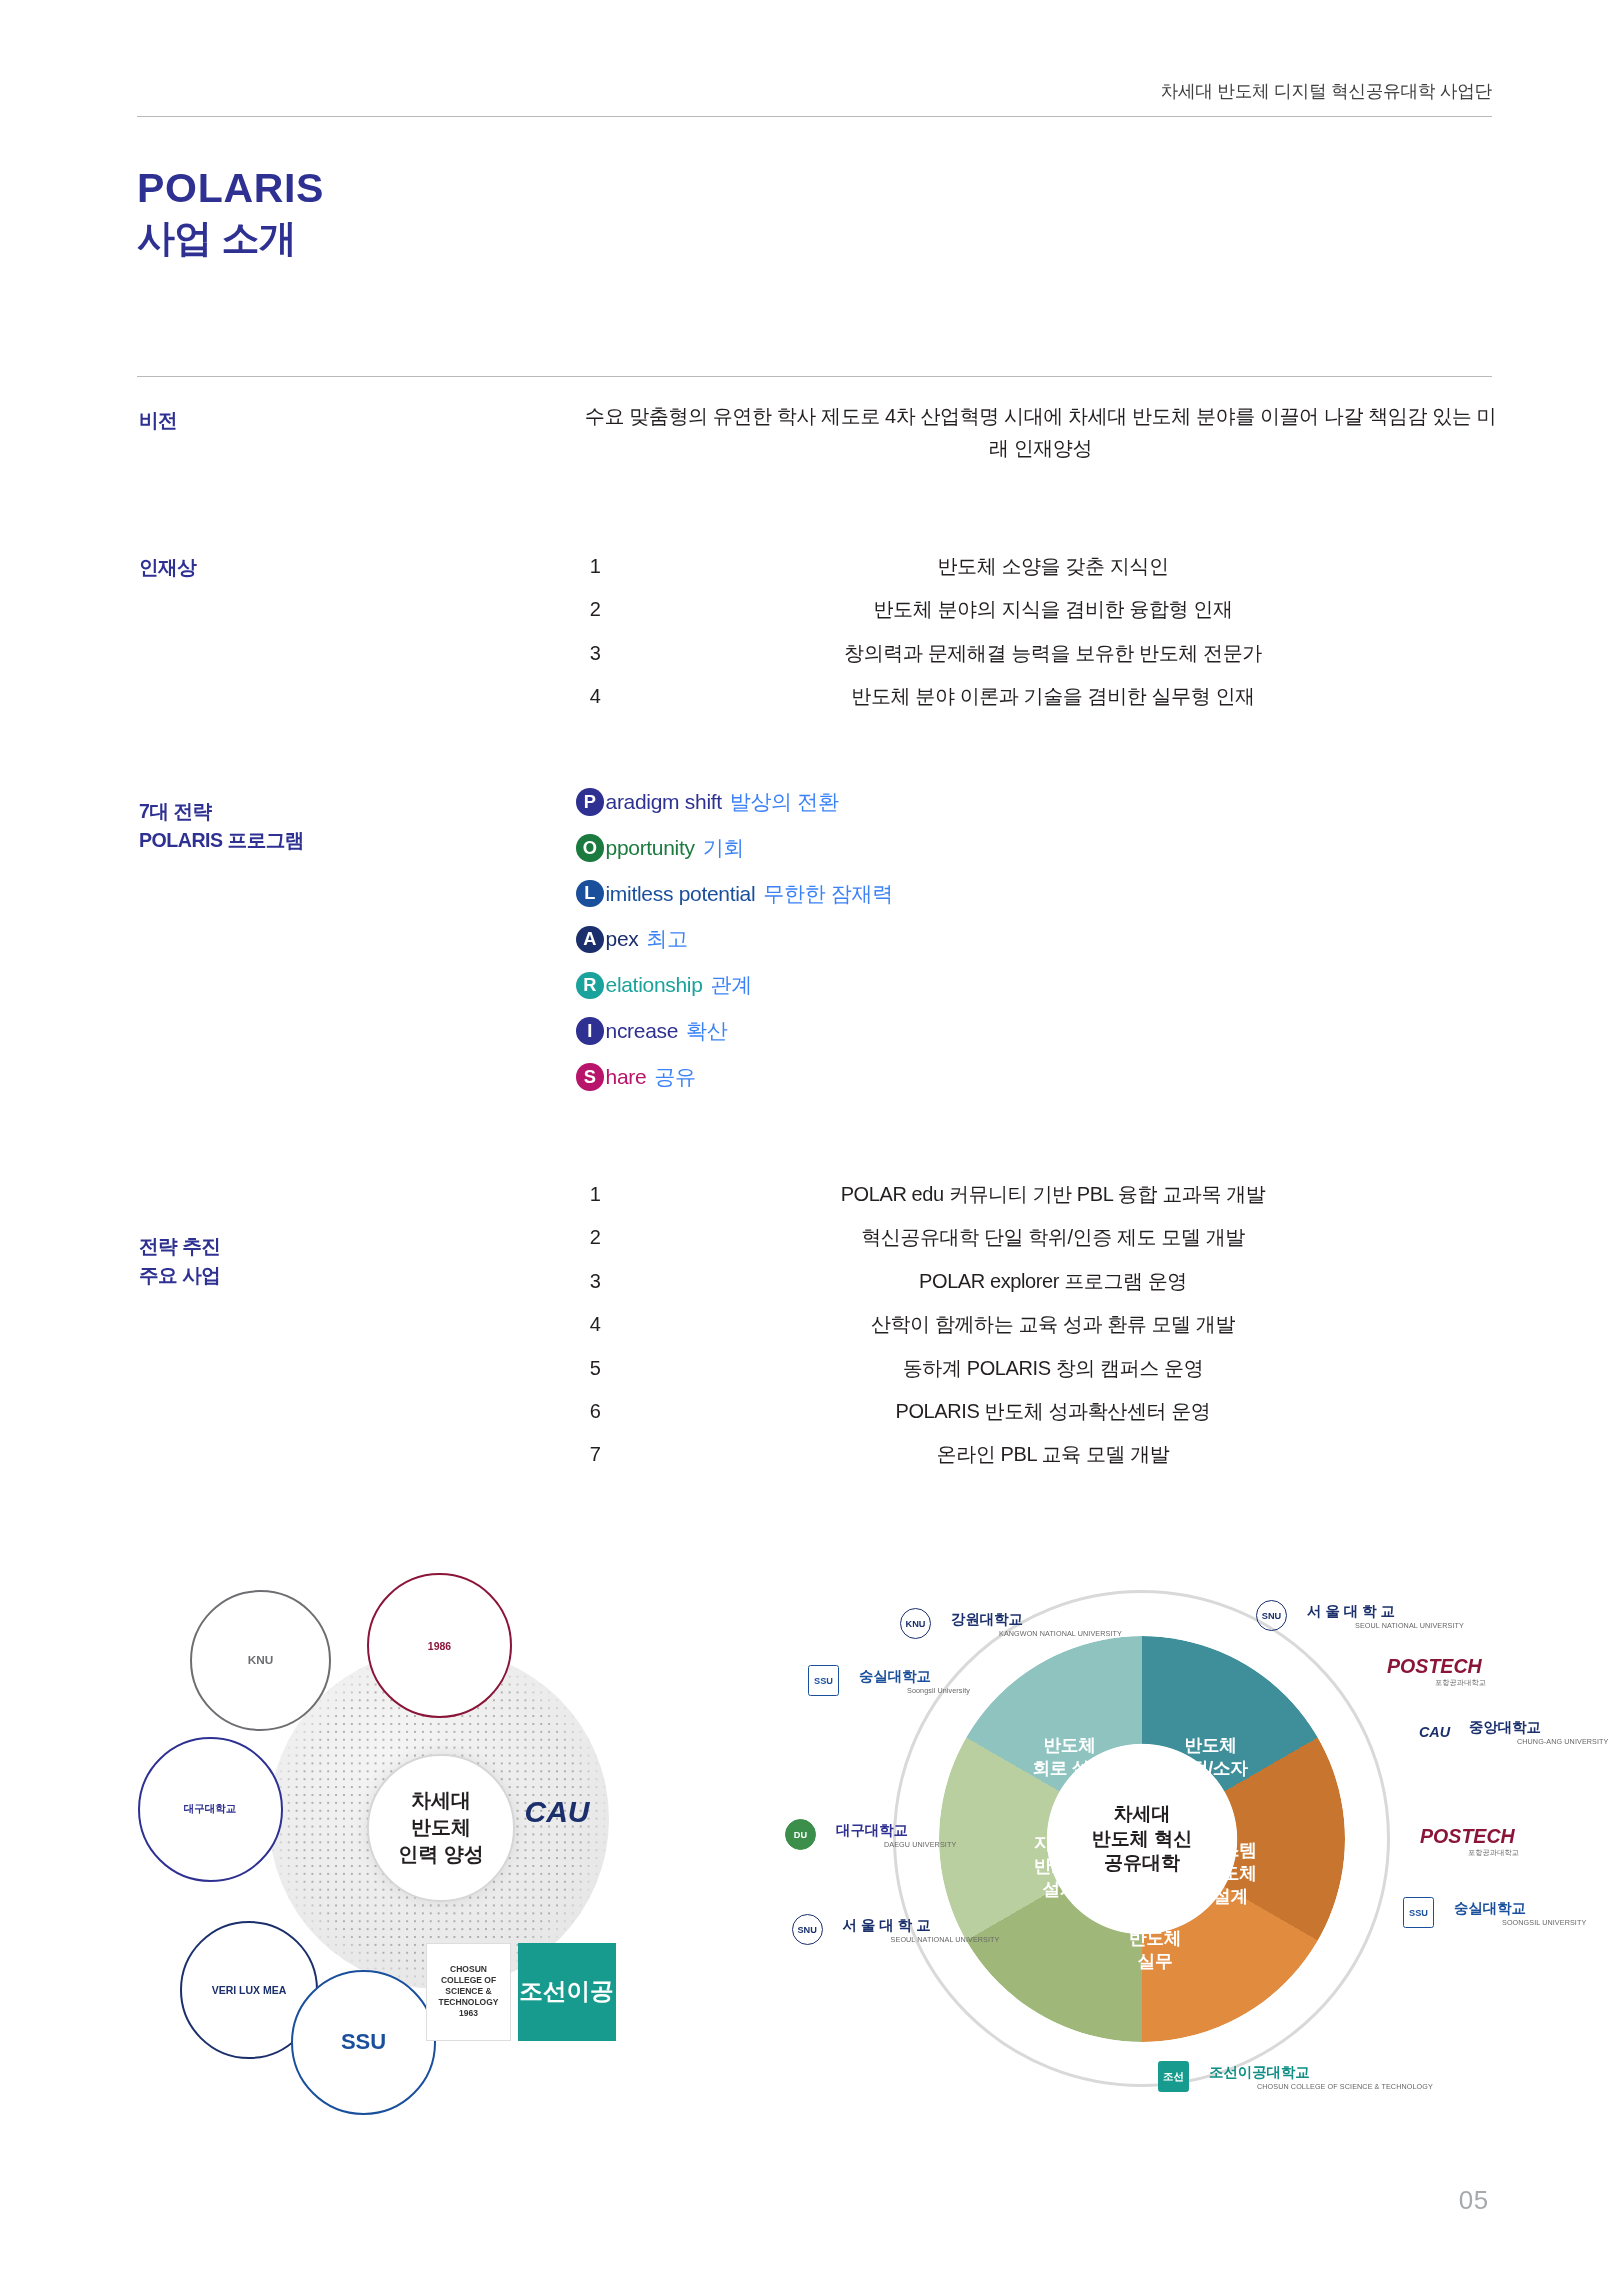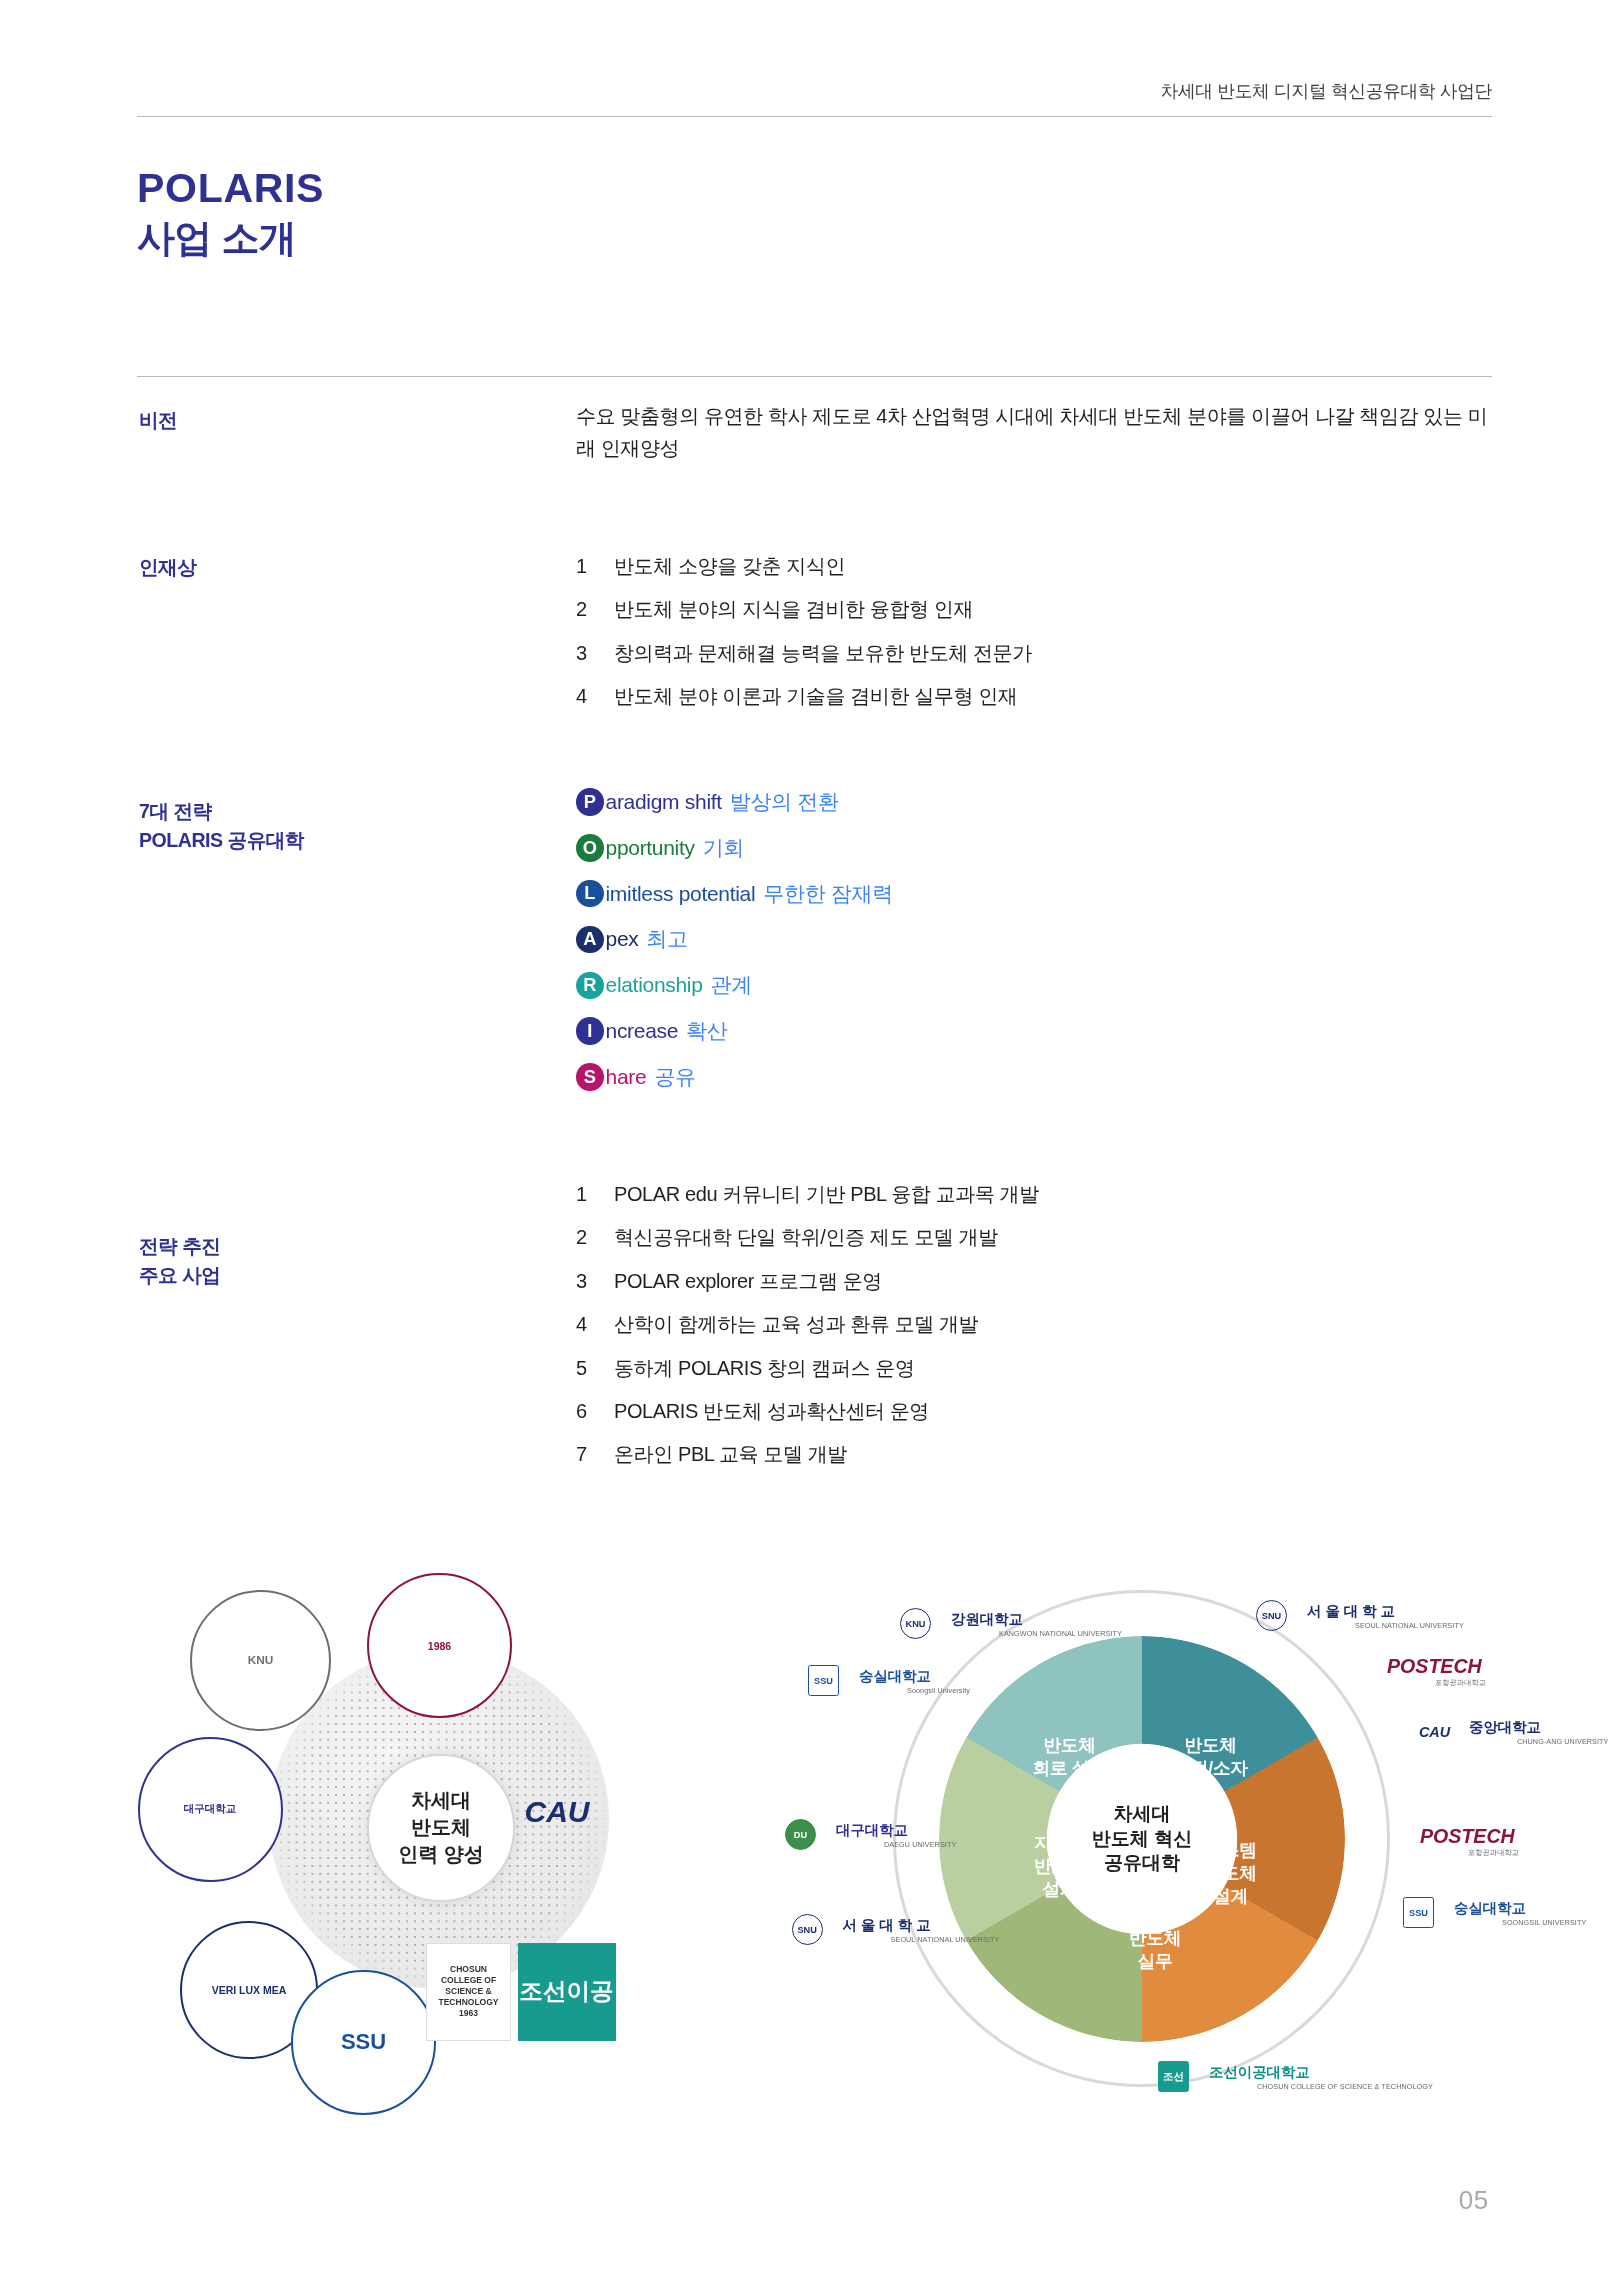--- a/index.html
+++ b/index.html
@@ -82,20 +82,21 @@
     letter-spacing: -0.5px;
     line-height: 1.5;
   }
   .row-body {
     position: absolute;
     left: 576px;
     font-size: 20px;
     color: #231f20;
     letter-spacing: -0.4px;
     line-height: 1.62;
+    text-align: center;
   }
 
   
   .vision-label { top: 406px; }
   .vision-body  { top: 400px; width: 929px; }
 
   
   .talent-label { top: 553px; }
   .talent-body  { top: 550px; width: 916px; }
 
@@ -438,21 +439,21 @@
       </li>
       <li>
         <span class="n">4</span>
         <span class="t">반도체 분야 이론과 기술을 겸비한 실무형 인재</span>
       </li>
     </ul>
   </div>
 
   <div class="row-label polaris-label">
     <div>7대 전략</div>
-    <div>POLARIS 공유대학</div>
+    <div>POLARIS 프로그램</div>
   </div>
   <div class="row-body polaris-body">
     <ul class="polaris-list">
       <li>
         <span class="bubble" style="background:#2e3192">P</span>
         <span class="polaris-en" style="color:#2e3192">aradigm shift</span>
         <span class="polaris-ko">발상의 전환</span>
       </li>
       <li>
         <span class="bubble" style="background:#1b7a3e">O</span>

